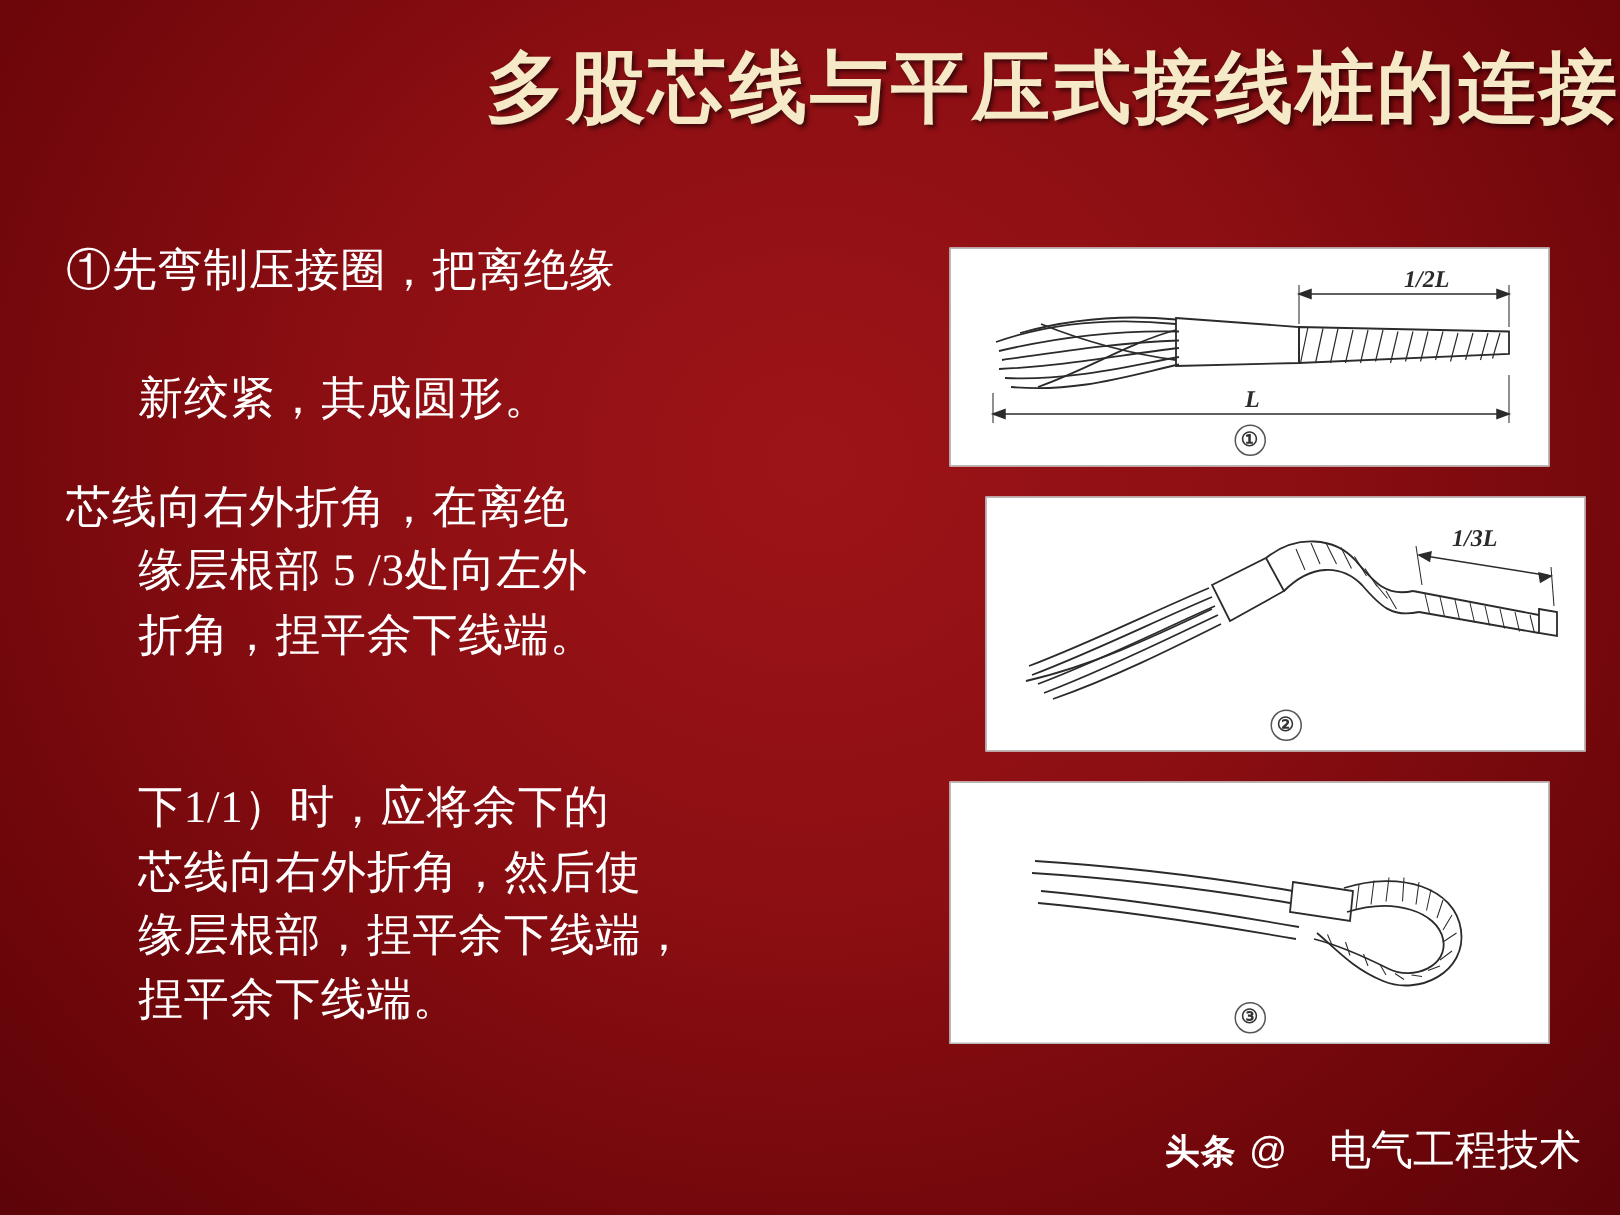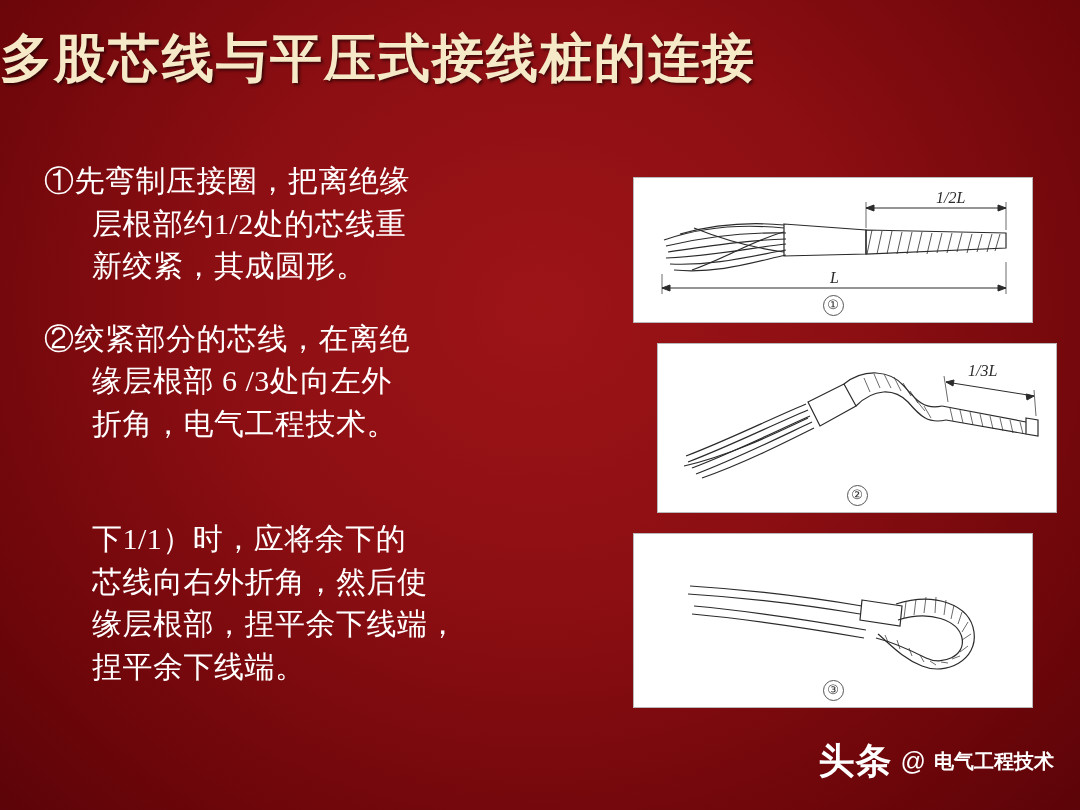--- a/index.html
+++ b/index.html
@@ -18,21 +18,21 @@
     width: 1080px;
     height: 810px;
     background: radial-gradient(ellipse at 50% 38%, #9d1417 0%, #8d0f13 40%, #6d060a 80%, #5c0409 100%);
     box-sizing: border-box;
   }
   .title {
     position: absolute;
     top: 24px;
     left: 0;
     width: 1080px;
-    text-align: left;
+    text-align: right;
     font-family: "Liberation Serif", serif;
     font-size: 52px;
     font-weight: bold;
     color: #f5e9c8;
     letter-spacing: 2px;
     text-shadow: 2px 2px 3px rgba(0,0,0,0.55);
     white-space: nowrap;
   }
   .text-col {
     position: absolute;
@@ -49,23 +49,24 @@
     margin-bottom: 30px;
     text-indent: 0;
     padding-left: 48px;
   }
   .para .lead {
     margin-left: -48px;
     text-align: right;
   }
   .figures {
     position: absolute;
-    top: 177px;
+    top: 165px;
     left: 633px;
     width: 400px;
+    font-weight: bold;
   }
   .fig {
     position: relative;
     background: #ffffff;
     border: 1px solid #b9b9b9;
     margin-bottom: 20px;
     box-sizing: border-box;
   }
   .fig svg {
     display: block;
@@ -93,56 +94,57 @@
   .footer {
     position: absolute;
     right: 26px;
     bottom: 24px;
     display: flex;
     align-items: center;
     gap: 8px;
   }
   .footer .brand {
     font-family: "Liberation Serif", serif;
-    font-size: 36px;
+    font-size: 23px;
     font-weight: bold;
     color: #ffffff;
     letter-spacing: 1px;
     text-align: center;
   }
   .footer .at {
     font-size: 25px;
     color: #ffffff;
   }
   .footer .account {
     font-family: "Liberation Serif", serif;
-    font-size: 20px;
-    font-weight: bold;
-    color: #ffffff;
+    font-size: 28px;
+    font-weight: normal;
+    color: #ffffff;
+    margin-left: 20px;
   }
 </style>
 </head>
 <body>
 
 <div class="slide">
 
   <div class="title">多股芯线与平压式接线桩的连接</div>
 
   <div class="text-col">
 
     <div class="para">
       <span class="lead">①先弯制压接圈，把离绝缘</span><br>
-      <span>层根部约1/2处的芯线重</span><br>
+      <br>
       <span>新绞紧，其成圆形。</span>
     </div>
 
     <div class="para">
-      <span class="lead">②绞紧部分的芯线，在离绝</span><br>
-      <span>缘层根部 6 /3处向左外</span><br>
-      <span>折角，电气工程技术。</span>
+      <span class="lead">芯线向右外折角，在离绝</span><br>
+      <span>缘层根部 5 /3处向左外</span><br>
+      <span>折角，捏平余下线端。</span>
     </div>
 
     <div class="para">
       <br>
       <span>下1/1）时，应将余下的</span><br>
       <span>芯线向右外折角，然后使</span><br>
       <span>缘层根部，捏平余下线端，</span><br>
       <span>捏平余下线端。</span>
     </div>
 

